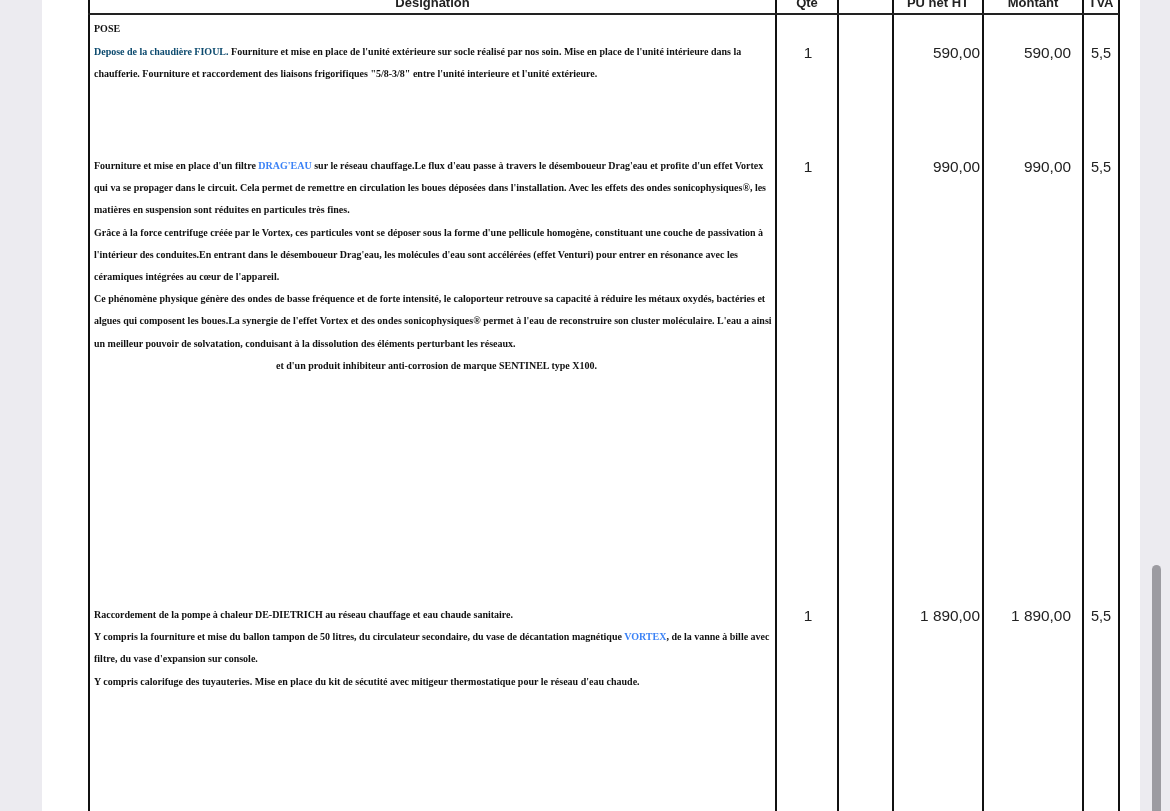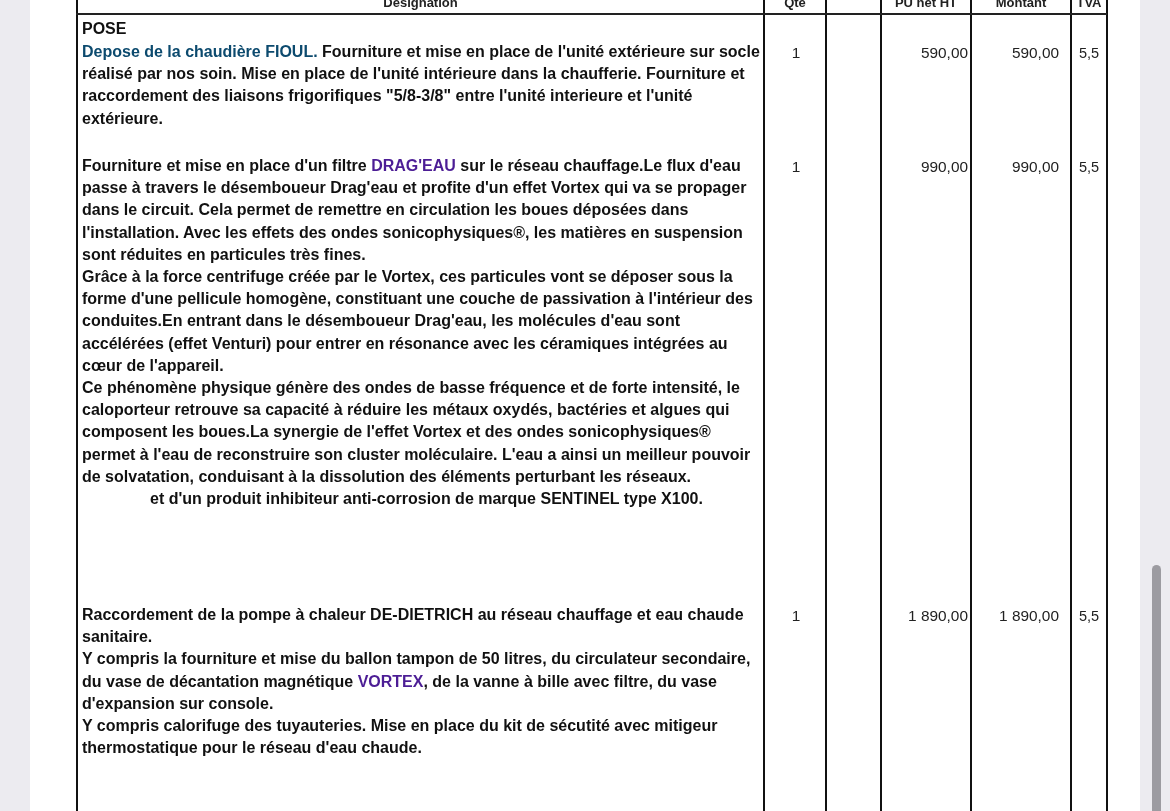--- a/index.html
+++ b/index.html
@@ -3,39 +3,39 @@
 <meta charset="utf-8">
 <style>
   html, body { margin: 0; padding: 0; }
   body {
     width: 1170px; height: 811px; overflow: hidden;
     background: #ecebf0;
     font-family: "Liberation Sans", sans-serif;
     position: relative;
   }
   .page {
-    position: absolute; left: 30px; top: 0; width: 1110px; height: 811px;
+    position: absolute; left: 42px; top: 0; width: 1110px; height: 811px;
     background: #ffffff;
   }
   .table {
     position: absolute; left: 46px; top: -8px; width: 1031px; height: 830px;
   }
   .vline { position: absolute; top: 0; bottom: 0; width: 2px; background: #111; }
   .hline { position: absolute; left: 0; right: 0; height: 1.5px; background: #222; top: 21px; }
   .hdr {
     position: absolute; top: 4px; height: 14px; font-size: 13px; font-weight: bold;
     color: #222; text-align: center; line-height: 14px; overflow: hidden;
   }
   .desc {
     position: absolute; left: 52px; width: 680px;
-    font-size: 16px; font-weight: bold; color: #111; line-height: 22.2px;
+    font-size: 10px; font-weight: bold; color: #111; line-height: 22.2px; font-family: Liberation Serif, serif;
   }
   .desc p { margin: 0; }
   .green { color: #0c4a6e; }
-  .red { color: #4c1d95; }
+  .red { color: #3b82f6; }
   .num {
     position: absolute; font-size: 15.4px; color: #222; line-height: 22px;
   }
   .scrolltrack {
     position: absolute; left: 1140px; top: 0; width: 30px; height: 811px;
     background: #ecebf0;
   }
   .scrollthumb {
     position: absolute; left: 1152px; top: 565px; width: 9px; height: 260px;
     background: #9c9ba1; border-radius: 5px;

